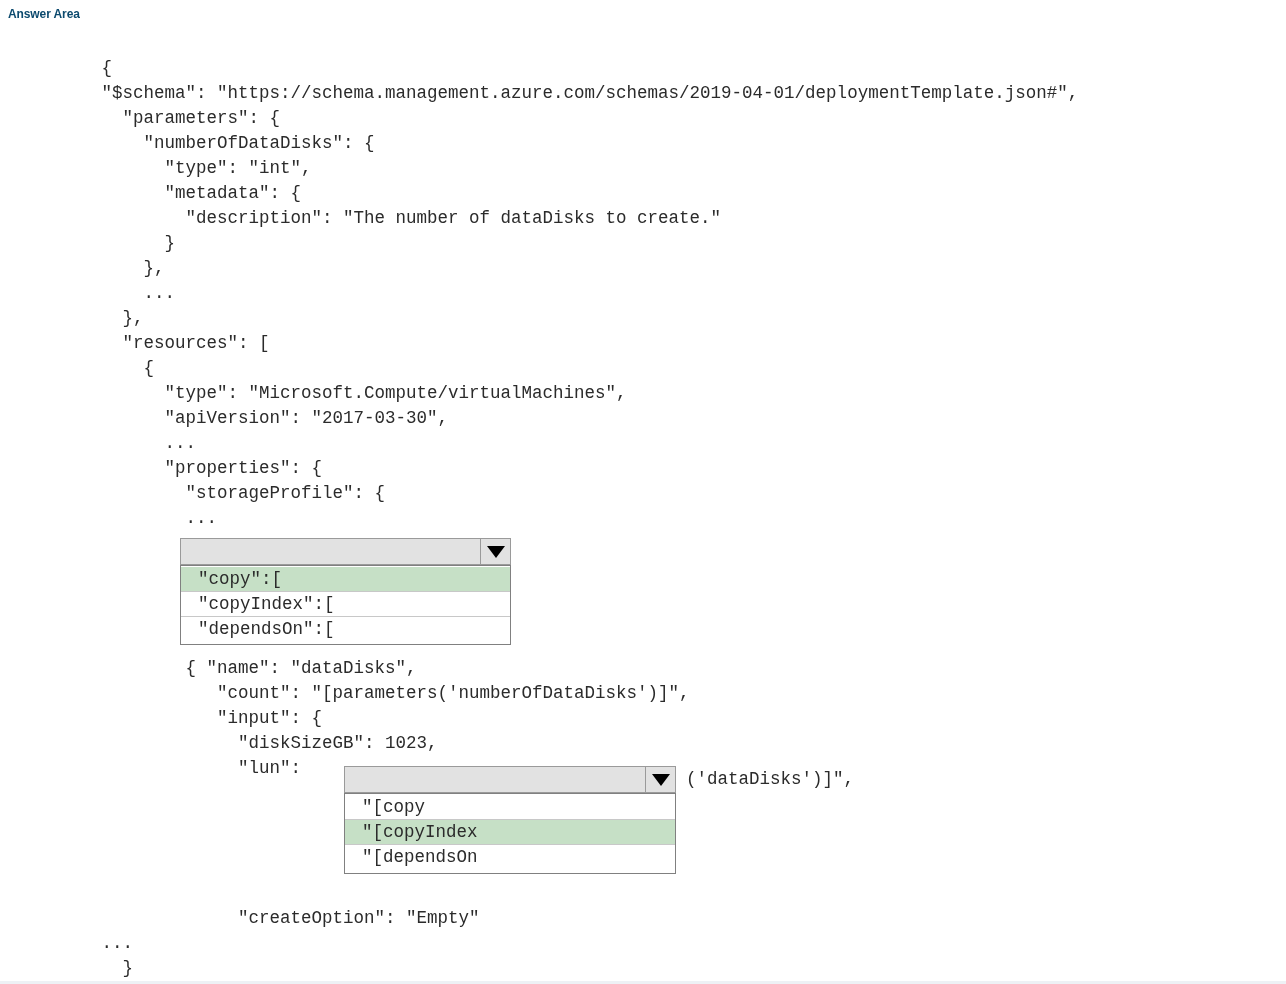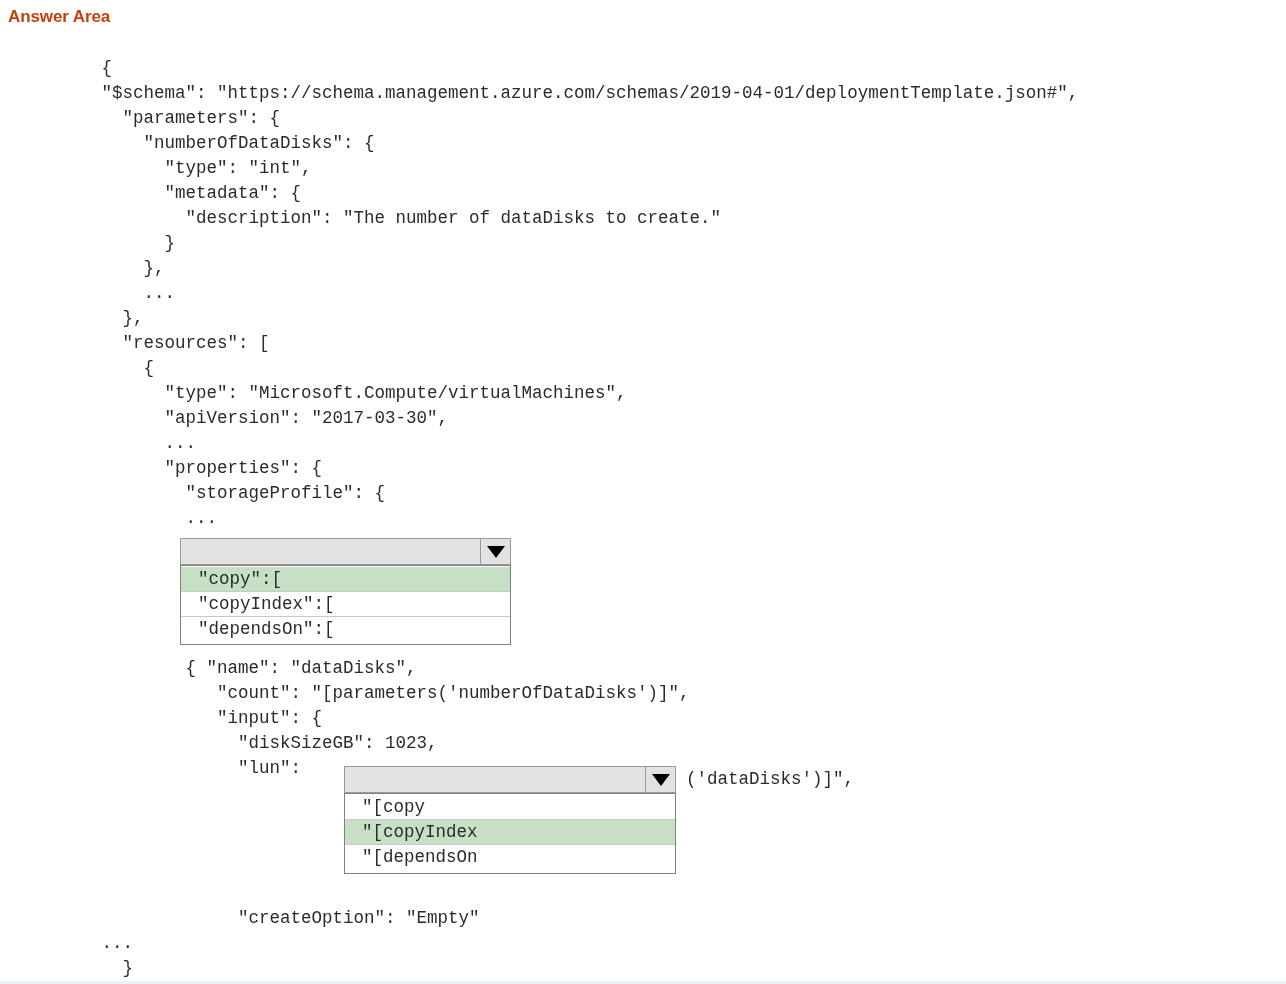--- a/index.html
+++ b/index.html
@@ -16,23 +16,23 @@
     font-family: "Liberation Sans", sans-serif;
     overflow: hidden;
   }
 
   
   #answer-area-title {
     position: absolute;
     left: 8px;
     top: 7px;
     font-family: "Liberation Sans", sans-serif;
-    font-size: 17px;
+    font-size: 12px;
     font-weight: bold;
-    color: #c2410c;
+    color: #0c4a6e;
     letter-spacing: -0.1px;
   }
 
   
   #code-block {
     position: absolute;
     left: 0px;
     top: 56px;
     width: 1286px;
   }

